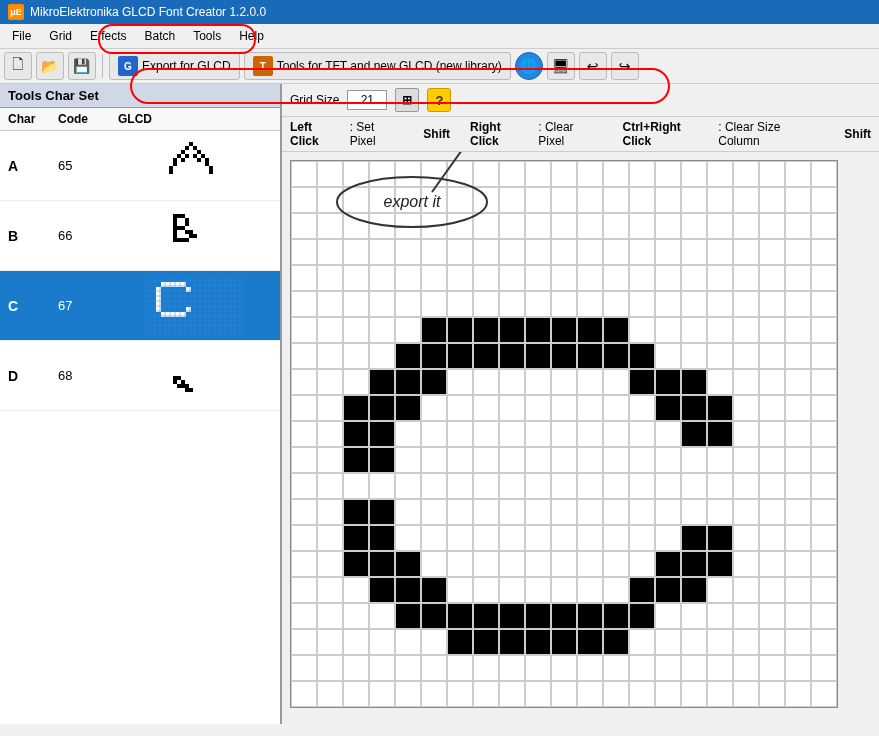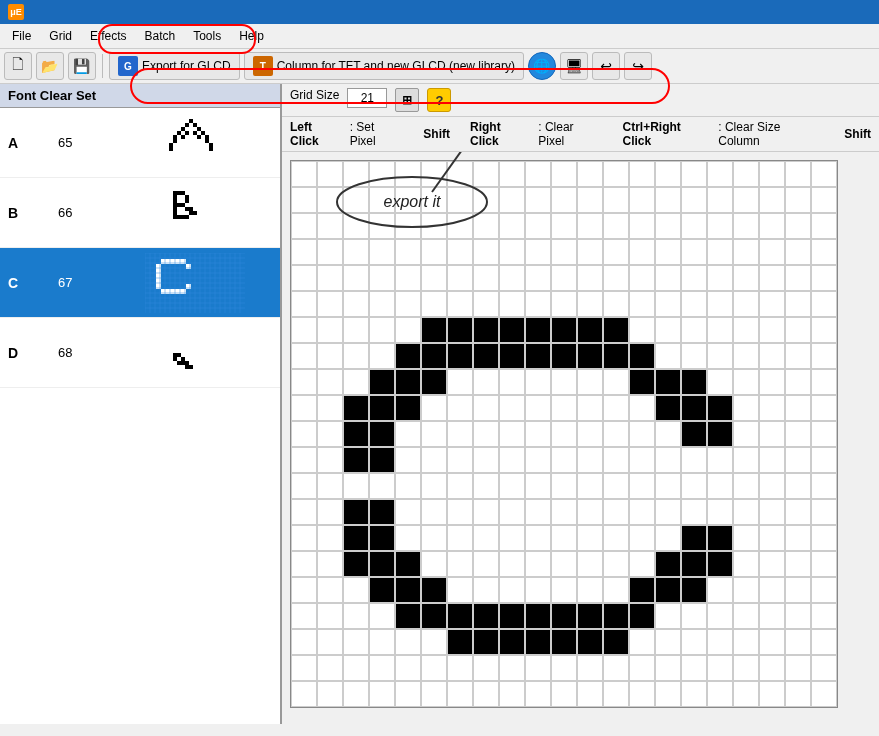--- a/index.html
+++ b/index.html
@@ -144,21 +144,21 @@
 
     
     #right-panel {
       flex: 1;
       display: flex;
       flex-direction: column;
       background: #f0f0f0;
     }
     #grid-toolbar {
       display: flex;
-      align-items: flex-start;
+      align-items: center;
       padding: 4px 8px;
       gap: 8px;
       background: #f0f0f0;
       border-bottom: 1px solid #ccc;
     }
     #grid-toolbar label { font-size: 12px; }
     #grid-size-input {
       width: 40px;
       border: 1px solid #999;
       padding: 2px 4px;
@@ -222,20 +222,21 @@
     .grid-cell.filled { background: #000; }
     .grid-cell.empty { background: white; }
   </style>
 </head>
 <body>
 
 <div style="position:relative; width:879px; height:736px; overflow:hidden;">
 
   <div id="title-bar">
     <span class="app-icon">μE</span>
+    <span>MikroElektronika GLCD Font Creator 1.2.0.0</span>
   </div>
 
   <div id="menu-bar" style="position:relative;">
     <span class="menu-item">File</span>
     <span class="menu-item">Grid</span>
     <span class="menu-item">Effects</span>
     <span class="menu-item">Batch</span>
     <span class="menu-item">Tools</span>
     <span class="menu-item">Help</span>
 
@@ -246,34 +247,39 @@
     <div class="toolbar-btn">🗋</div>
     <div class="toolbar-btn">📂</div>
     <div class="toolbar-btn">💾</div>
     <div class="toolbar-separator"></div>
     <div class="export-btn">
       <div class="icon-img">G</div>
       <span>Export for GLCD</span>
     </div>
     <div class="export-btn export-btn2">
       <div class="icon-img">T</div>
-      <span>Column for TFT and new GLCD (new library)</span>
+      <span>Tools for TFT and new GLCD (new library)</span>
     </div>
 
     <div style="position:absolute; left:130px; top:68px; width:540px; height:36px; border:2px solid red; border-radius:18px; pointer-events:none;"></div>
     <div class="web-icon">🌐</div>
     <div class="toolbar-btn">🖥</div>
     <div class="toolbar-btn">↩</div>
     <div class="toolbar-btn">↪</div>
   </div>
 
   <div id="main">
 
     <div id="left-panel">
-      <div id="font-char-set-header">Font Clear Set</div>
+      <div id="font-char-set-header">Tools Char Set</div>
+      <div id="char-table-header">
+        <span>Char</span>
+        <span>Code</span>
+        <span>GLCD</span>
+      </div>
       <div id="char-list">
 
         <div class="char-row">
           <span class="char-letter">A</span>
           <span class="char-code">65</span>
           <div class="char-preview">
             <svg width="60" height="60" viewBox="0 0 60 60">
 
               <rect x="24" y="6" width="4" height="4" fill="#000"></rect>
               <rect x="20" y="10" width="4" height="4" fill="#000"></rect>

